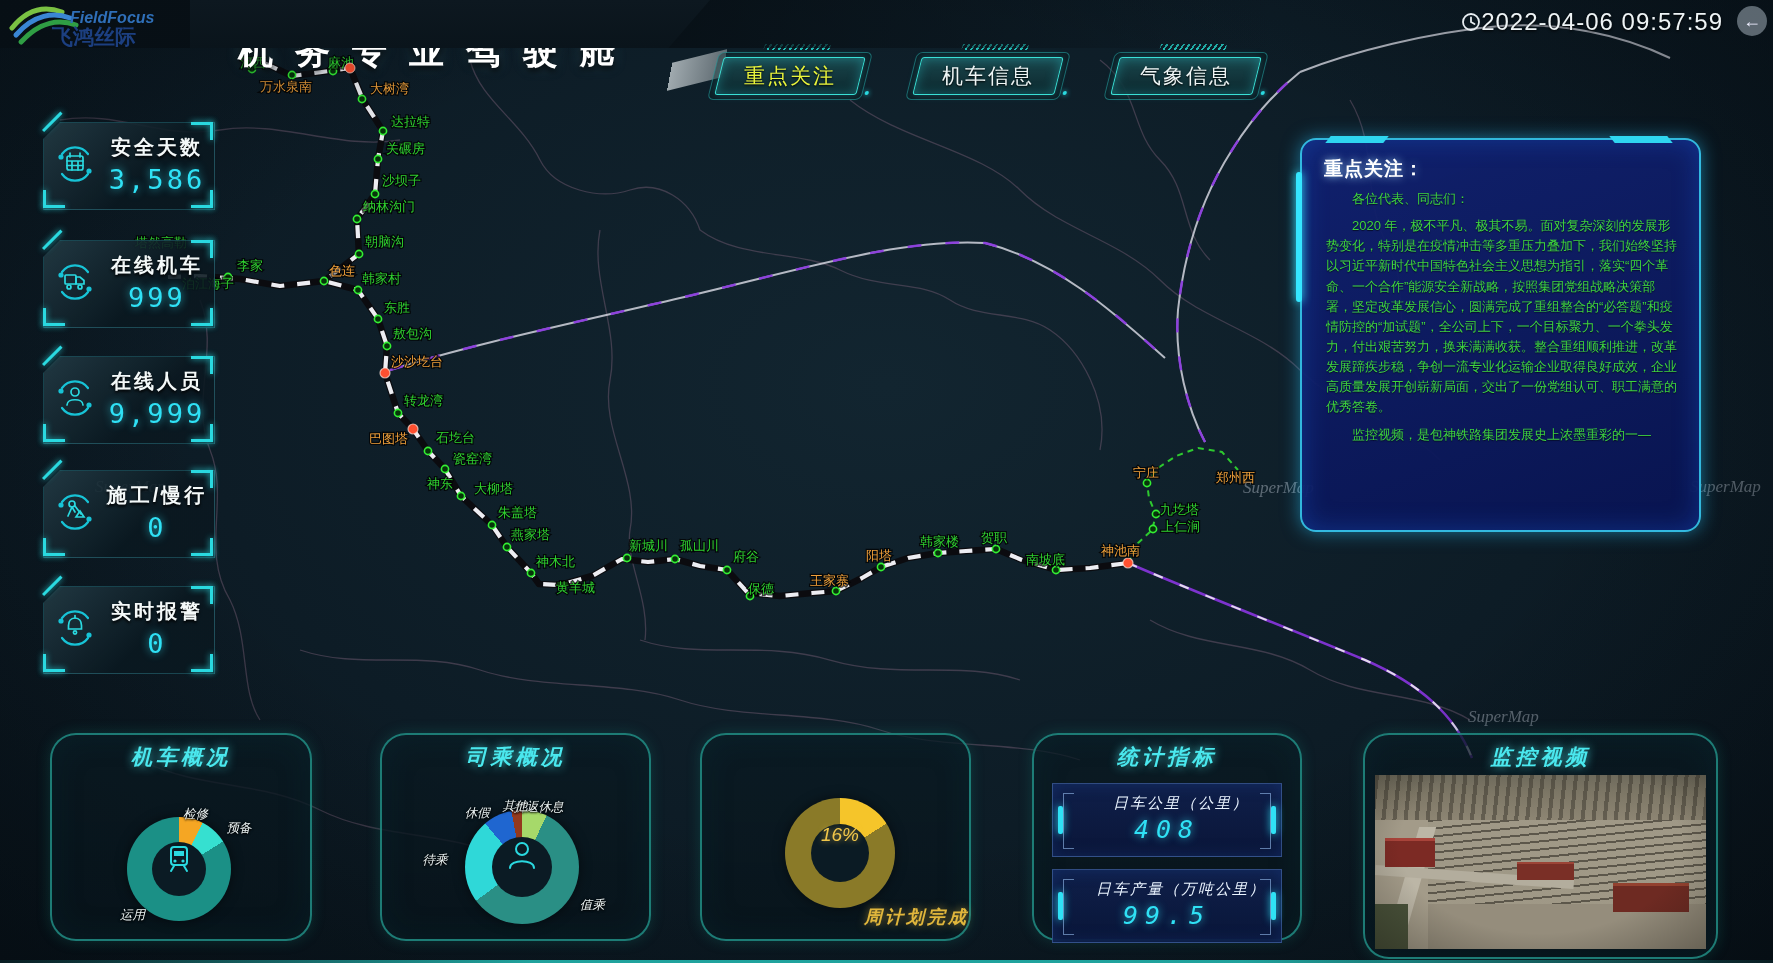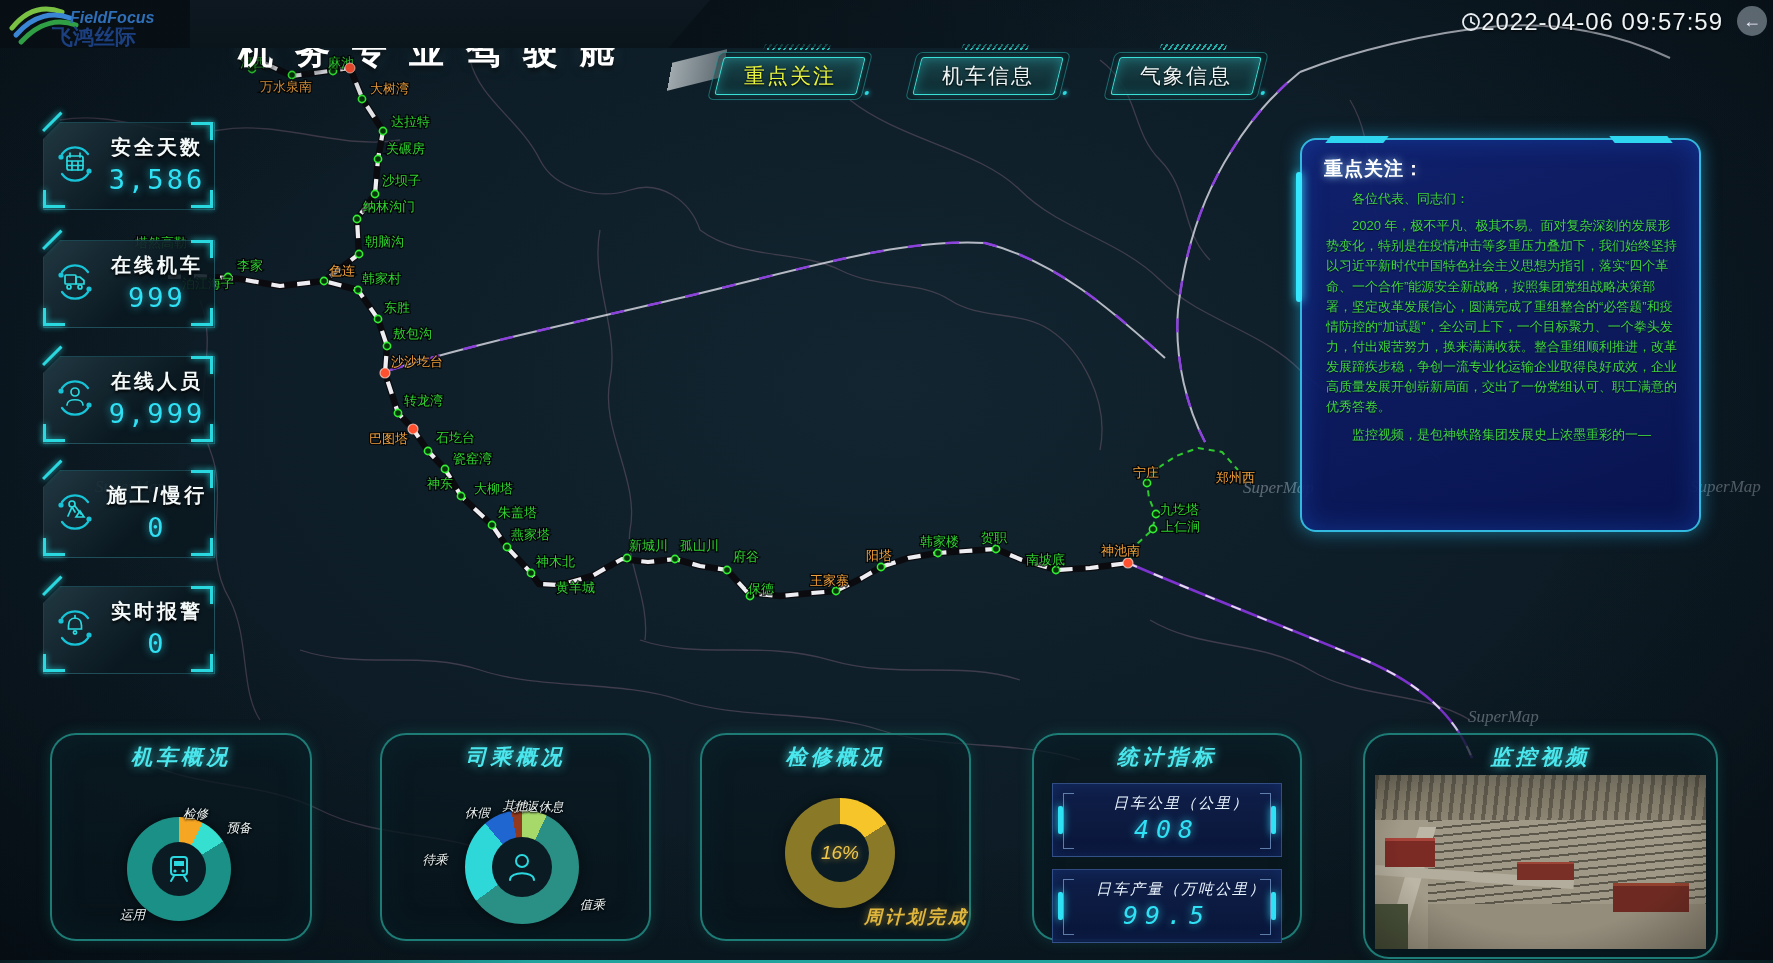--- a/index.html
+++ b/index.html
@@ -77,21 +77,21 @@
   .focus-body p{margin:7px 0;text-indent:2em;}
 
   
   .bpanel{position:absolute;top:733px;height:204px;z-index:20;border:2px solid rgba(35,150,140,.8);
           border-radius:26px;background:linear-gradient(180deg, rgba(10,26,34,.72), rgba(8,20,27,.8));
           box-shadow:0 0 14px rgba(20,130,120,.28), inset 0 0 32px rgba(10,60,70,.22);font-style:italic;}
   .bpanel-title{text-align:center;margin-top:8px;font-size:21px;font-weight:bold;color:#4ae8ee;
                 letter-spacing:4px;text-shadow:0 0 10px rgba(74,232,238,.85),0 2px 3px #000;}
   .chart-area{position:absolute;inset:0;}
   .donut{position:absolute;border-radius:50%;box-shadow:0 0 12px rgba(0,0,0,.5);}
-  .donut-hole{position:absolute;border-radius:50%;background:#0b1b24;display:flex;align-items:center;justify-content:center;z-index:2;}
+  .donut-hole{position:absolute;border-radius:50%;background:#0b1b24;display:flex;align-items:flex-start;justify-content:center;z-index:2;}
   .donut-label{position:absolute;font-size:12.5px;color:#eef6f6;line-height:1.2;text-align:center;
                white-space:nowrap;text-shadow:0 1px 2px #000,0 0 3px #000;z-index:3;}
   .donut-label b{font-weight:normal;}
   .maint-center{font-size:19px;color:#f0c64a;text-shadow:0 0 6px rgba(240,198,74,.7);}
   .maint-caption{position:absolute;left:0;right:0;bottom:10px;text-align:right;font-size:18px;
                  font-weight:bold;color:#e0b63c;letter-spacing:3px;text-shadow:0 0 8px rgba(224,182,60,.6);}
 
   .metric{position:relative;margin:12px 18px 0;height:72px;
           background:linear-gradient(180deg, rgba(15,32,76,.94), rgba(10,22,58,.94));
           border:1px solid rgba(80,120,190,.55);box-shadow:inset 0 0 16px rgba(30,70,150,.35);}
@@ -463,21 +463,20 @@
       </div>
     <div class="donut-label" style="left: 156.614px; top: 73.4906px; transform: translate(-50%, -55%);"><b>折返休息</b><br><b></b></div>
         <div class="donut-label" style="left: 197.743px; top: 170.289px; transform: translate(0px, -50%);"><b>值乘</b><br><b></b></div>
         <div class="donut-label" style="left: 65.5143px; top: 124.985px; transform: translate(-100%, -50%);"><b>待乘</b><br><b></b></div>
         <div class="donut-label" style="left: 107.662px; top: 77.8638px; transform: translate(-100%, -50%);"><b>休假</b><br><b></b></div>
         <div class="donut-label" style="left: 132.942px; top: 72.2663px; transform: translate(-50%, -55%);"><b>其他</b><br><b></b></div>
       </div>
   </div>
 
   <div class="bpanel" style="left:700px;width:267px;">
-    <div class="bpanel-title">检修概况</div>
     <div class="chart-area">
         <div class="donut" style="left: 83px; top: 63px; width: 110px; height: 110px; background: conic-gradient(rgb(245, 197, 42) 0%, rgb(245, 197, 42) 16%, rgb(138, 122, 40) 16%, rgb(138, 122, 40) 100%);"></div>
       <div class="donut-hole" style="left: 109px; top: 89px; width: 58px; height: 58px;">
         <span class="maint-center">16%</span>
       </div>
       <div class="maint-caption">周计划完成</div>
     </div>
   </div>
 
   <div class="bpanel" style="left:1032px;width:266px;">

